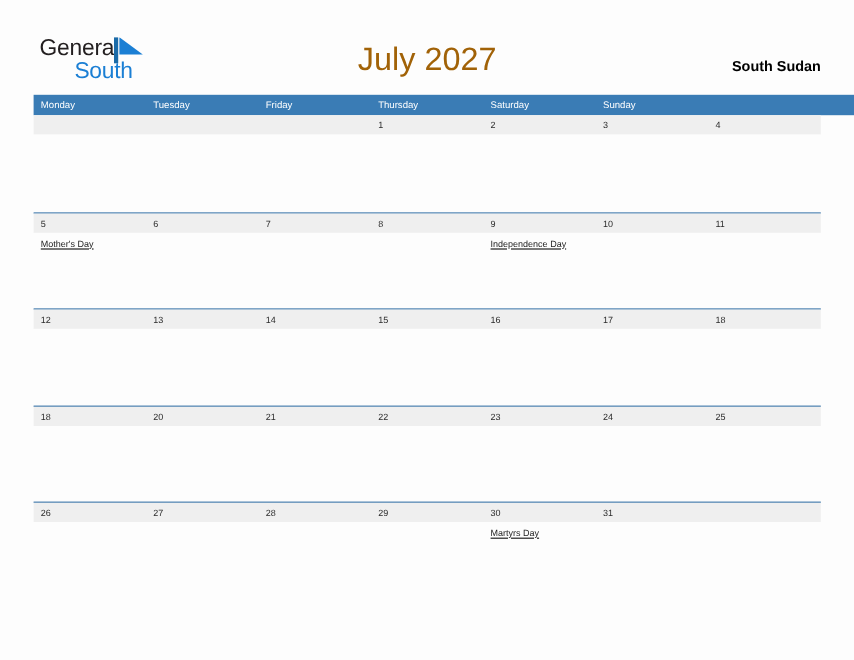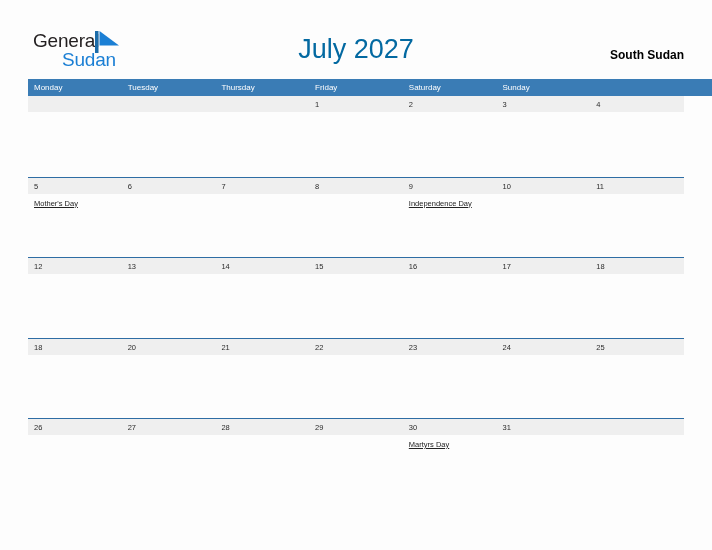--- a/index.html
+++ b/index.html
@@ -69,21 +69,21 @@
 
   .cal-title {
     position: absolute;
     left: 0;
     top: 32px;
     width: 712px;
     text-align: center;
     font-size: 27px;
     line-height: 34px;
     font-weight: 400;
-    color: #0369a1;
+    color: #a16207;
   }
   .region-label {
     position: absolute;
     right: 28px;
     top: 47px;
     font-size: 12px;
     line-height: 16px;
     font-weight: 700;
     color: #000000;
   }
@@ -166,35 +166,35 @@
   <div class="header">
 
     <div class="logo">
       <span class="logo-general">General</span>
       <span class="logo-mark">
         <svg width="25" height="22" viewBox="0 0 25 22">
           <rect x="0" y="0" width="3.5" height="22" fill="#1b6ba8"></rect>
           <path d="M4.5 0 L24 14.5 L4.5 14.5 Z" fill="#1b7fd4"></path>
         </svg>
       </span>
-      <span class="logo-blue">Sudan</span>
+      <span class="logo-blue">South</span>
     </div>
 
     <div class="cal-title">July 2027</div>
 
     <div class="region-label">South Sudan</div>
   </div>
 
   <div class="calendar">
 
     <div class="weekday-row">
       <div class="weekday-cell">Monday</div>
       <div class="weekday-cell">Tuesday</div>
+      <div class="weekday-cell">Friday</div>
       <div class="weekday-cell">Thursday</div>
-      <div class="weekday-cell">Friday</div>
       <div class="weekday-cell">Saturday</div>
       <div class="weekday-cell">Sunday</div>
     </div>
 
     <div id="weeks-container">
         <div class="week-row">
           <div class="date-band">
             <div class="day-col">
               <div class="date-num"></div>
             </div>

